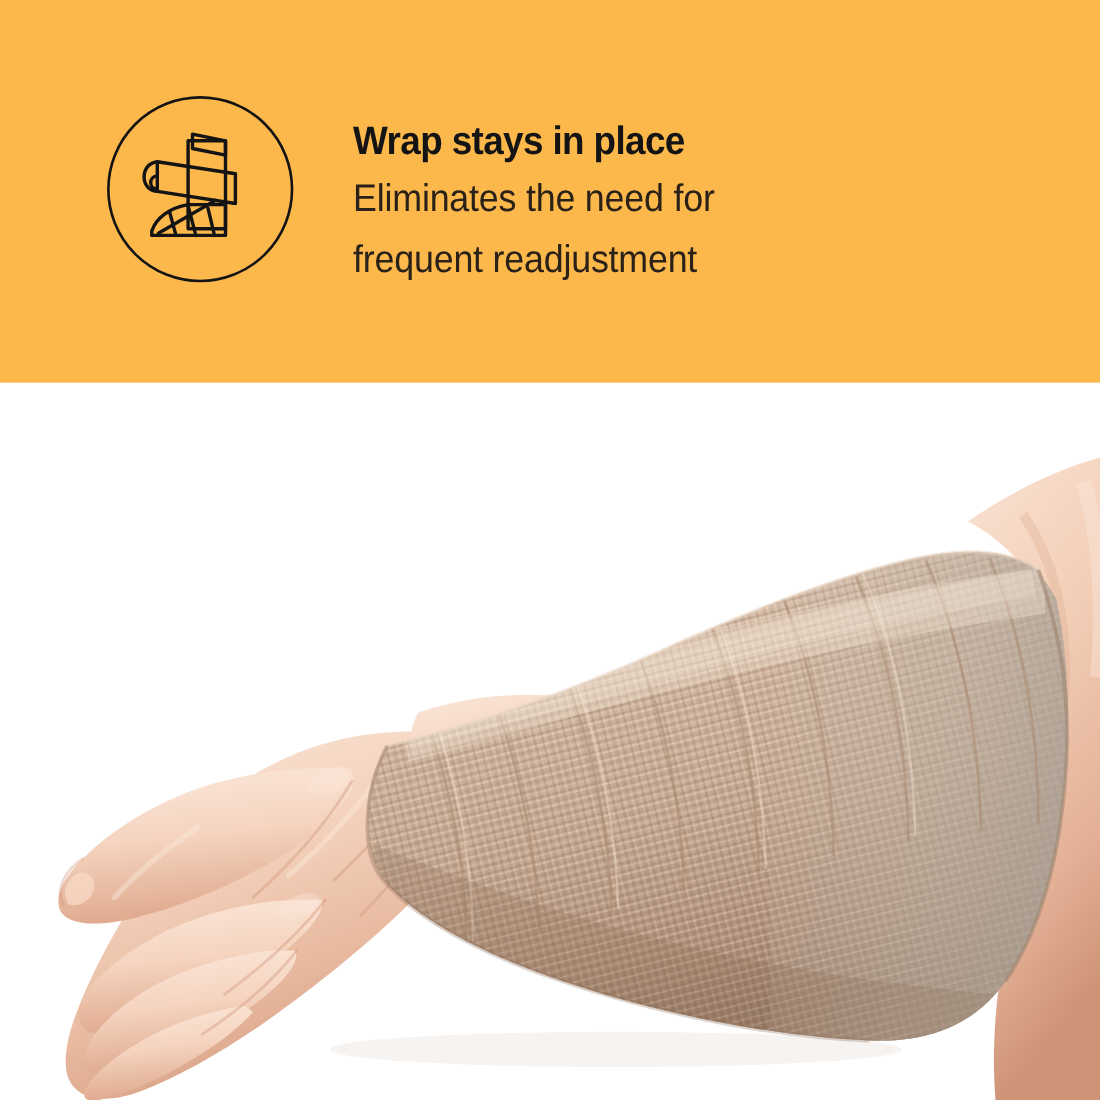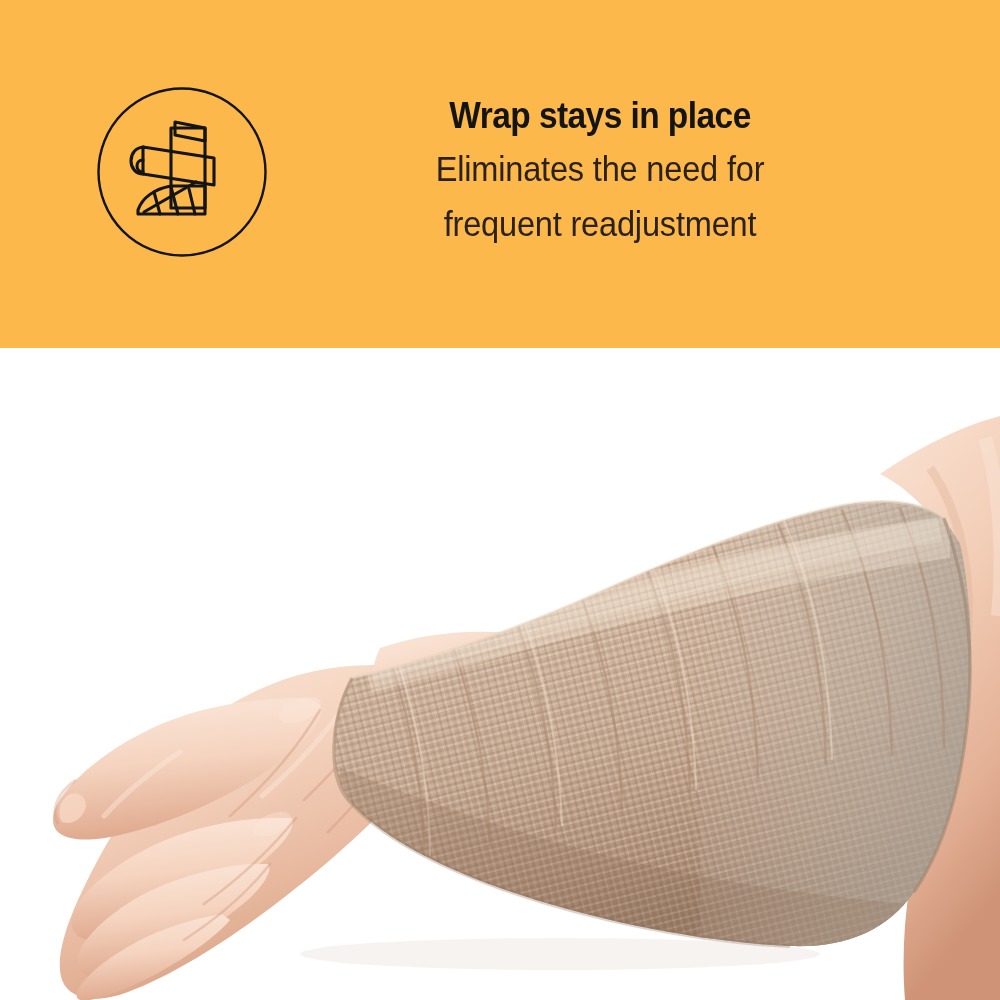--- a/index.html
+++ b/index.html
@@ -38,23 +38,22 @@
     top: 86px;
     width: 172px;
     height: 172px;
   }
   .icon-badge svg { display: block; width: 172px; height: 172px; }
 
   
   .text-block {
     position: absolute;
     left: 321px;
-    top: 94px;
+    top: 106px;
     width: 600px;
-    text-align: center;
   }
   .headline {
     font-size: 36px;
     font-weight: 700;
     line-height: 44px;
     letter-spacing: -0.6px;
     color: #141414;
     margin: 0 0 3px 0;
     white-space: nowrap;
     transform: scaleX(0.93);

